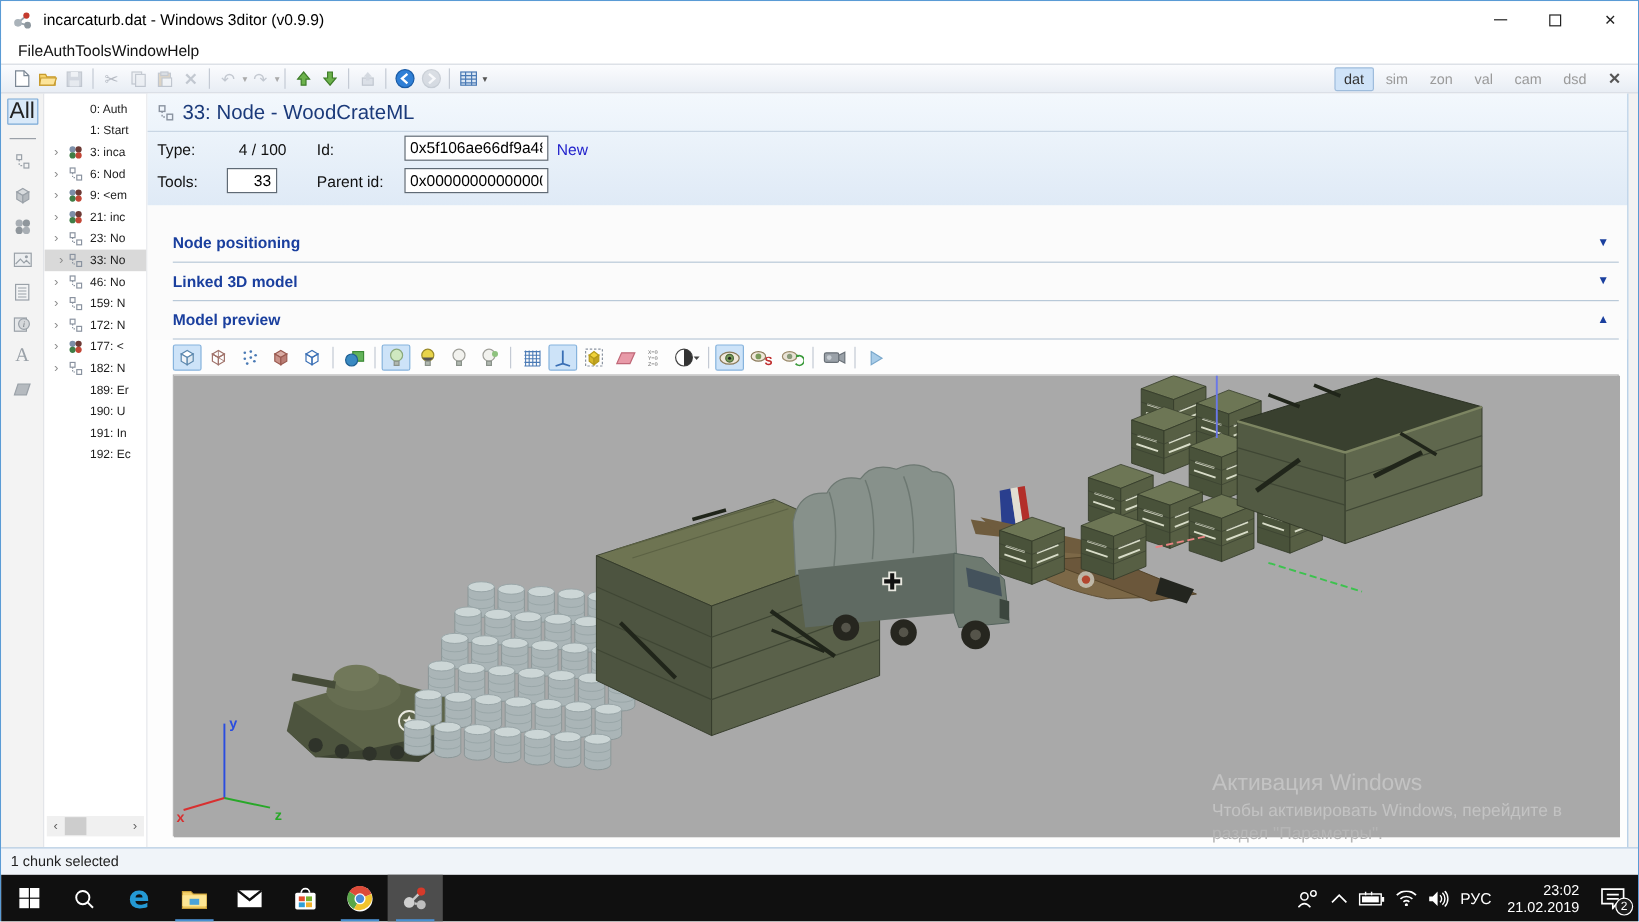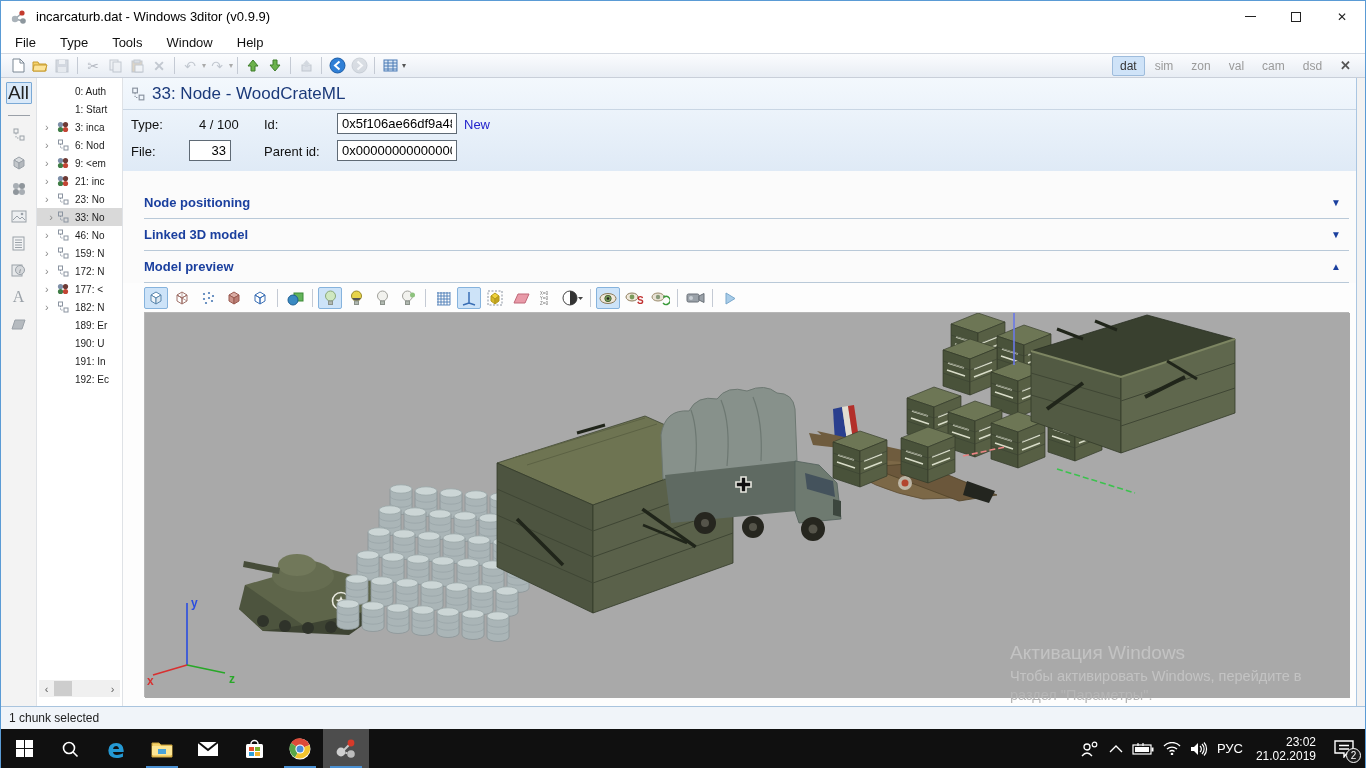--- a/index.html
+++ b/index.html
@@ -12,21 +12,21 @@
   .titlebar { height:31px; background:#fff; display:flex; align-items:center; flex:0 0 auto; }
   .titlebar .appico { margin:0 8px 0 9px; }
   .titlebar .ttl { font-size:13px; color:#000; }
   .wincontrols { margin-left:auto; display:flex; height:100%; }
   .wbtn { width:46px; height:100%; display:flex; align-items:center; justify-content:center; color:#222; }
   .wbtn .minbar { width:11px; height:1px; background:#222; }
   .wbtn .maxbox { width:10px; height:10px; border:1px solid #222; }
   .wbtn.close::before { content:"\2715"; font-size:12px; }
 
   
-  .menubar { height:21px; background:#fff; display:flex; align-items:center; padding-left:14px; gap:24px; flex:0 0 auto; }
+  .menubar { height:21px; background:#fff; display:flex; align-items:center; padding-left:14px; flex:0 0 auto; }
   .menubar span { font-size:13px; color:#111; }
 
   
   .toolbar { height:25px; background:linear-gradient(#fbfcfe,#e8edf4); border-top:1px solid #d5dae2;
     border-bottom:1px solid #c9cfd9; display:flex; align-items:center; padding:0 6px; flex:0 0 auto; }
   .tbtn { width:22px; height:21px; display:flex; align-items:center; justify-content:center; border-radius:2px; }
   .tbtn.dis { opacity:.45; }
   .tsep { width:1px; height:17px; background:#c4cad4; margin:0 4px; }
   .caret { font-size:8px; color:#555; margin-left:1px; }
   .caret.dis { color:#aaa; }
@@ -134,21 +134,21 @@
         </div>
       <div class="wbtn">
           <div class="maxbox"></div>
         </div>
       <div class="wbtn close"></div>
     </div>
   </div>
 
   <div class="menubar">
     <span>File</span>
-    <span>Type</span>
+    <span>Auth</span>
     <span>Tools</span>
     <span>Window</span>
     <span>Help</span>
   </div>
 
   <div class="toolbar">
     <div class="tbtn">
       <svg width="13" height="15" viewBox="0 0 13 15">
           <path d="M1,1 h7 l4,4 v9 h-11 z" fill="#fff" stroke="#7b8794"></path>
           <path d="M8,1 v4 h4" fill="none" stroke="#7b8794"></path>
@@ -479,21 +479,21 @@
               <path d="M3.5,5 v4 h3" stroke="#8a93a0" fill="none" stroke-dasharray="1.2,1.2"></path>
               <rect x="7" y="7" width="4" height="4" fill="none" stroke="#8a93a0"></rect>
             </svg>
           <span class="nh-title">33: Node - WoodCrateML</span>
         </div>
         <span class="fld" style="left:8px; top:39px;">Type:</span>
         <span class="fld" style="left:76px; top:39px;">4 / 100</span>
         <span class="fld" style="left:141px; top:39px;">Id:</span>
         <input class="fbox" style="left: 214px; top: 35px; width: 120px; text-align: center;" value="0x5f106ae66df9a484">
         <span class="newlink" style="left:341px; top:39px;">New</span>
-        <span class="fld" style="left:8px; top:66px;">File:</span>
+        <span class="fld" style="left:8px; top:66px;">Tools:</span>
         <input class="fbox" style="left: 66px; top: 62px; width: 42px; text-align: right;" value="33">
         <span class="fld" style="left:141px; top:66px;">Parent id:</span>
         <input class="fbox" style="left: 214px; top: 62px; width: 120px; text-align: center;" value="0x0000000000000000">
       </div>
 
       <div class="sections">
         <div style="height:16px;"></div>
         <div class="secrow">
           <span class="seclabel">Node positioning</span>
           <span class="secchev down"></span>

